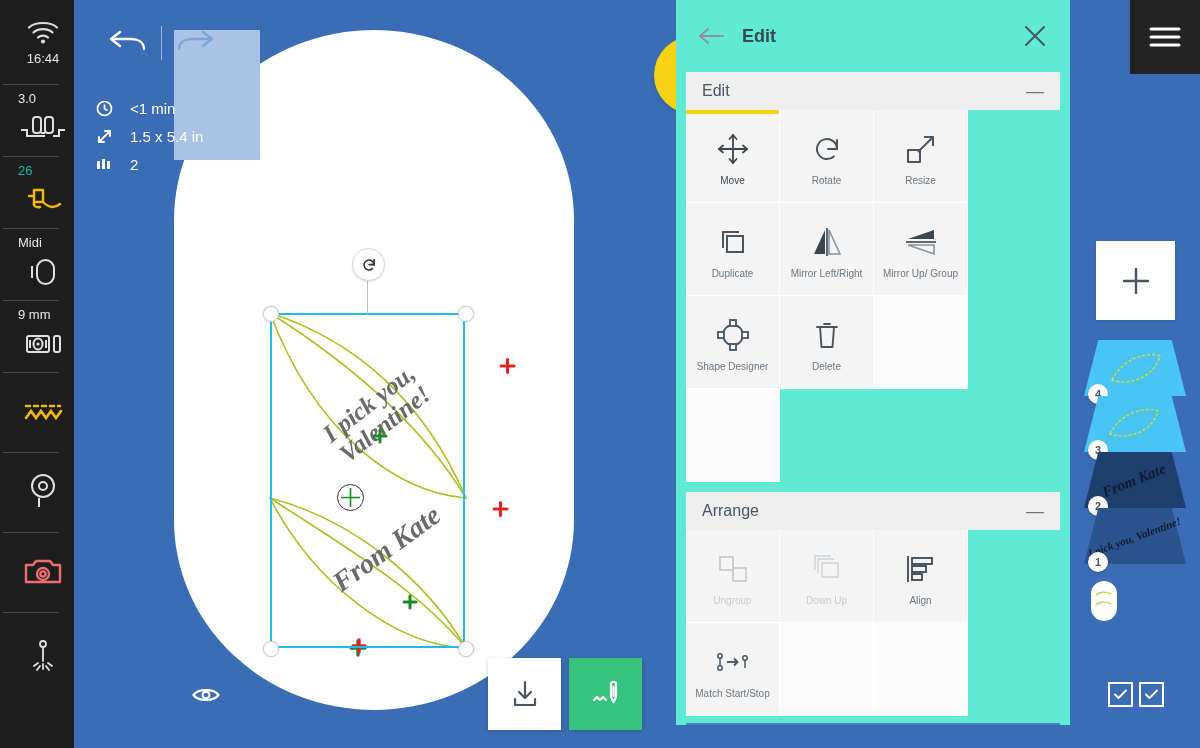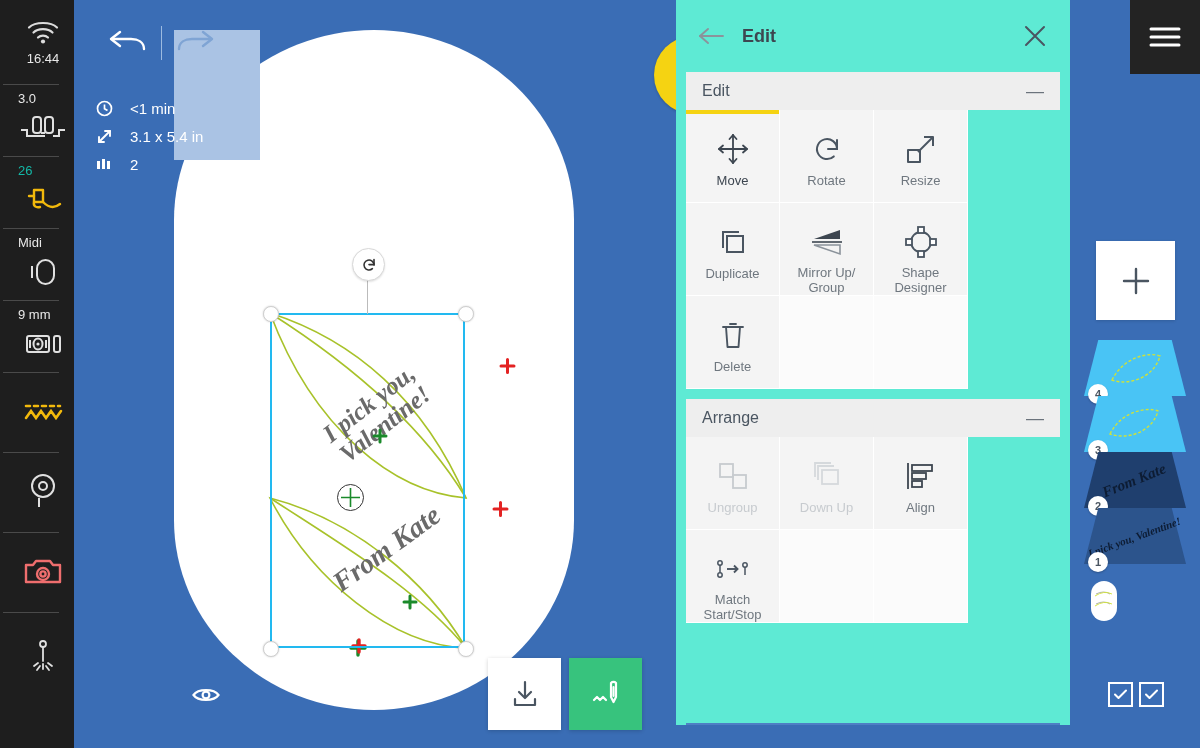--- a/index.html
+++ b/index.html
@@ -105,21 +105,21 @@
   .tile{
     width:94px;height:93px;box-sizing:border-box;
     background:#f4f4f4;border-right:1px solid #ffffff;border-bottom:1px solid #ffffff;
     display:flex;flex-direction:column;align-items:center;justify-content:flex-start;
     position:relative;cursor:pointer;padding-top:18px;
   }
   .tile.blank{background:#fbfbfb;cursor:default;}
   .tile.disabled{cursor:default;}
   .tile .t-ic{height:42px;display:flex;align-items:center;justify-content:center;}
   .tile .t-lb{
-    font-size:13px;color:#6f777f;text-align:center;line-height:15px;margin-top:3px;
+    font-size:10px;color:#6f777f;text-align:center;line-height:15px;margin-top:3px;
     padding:0 3px;
   }
   .tile.active-top::after{
     content:"";position:absolute;left:0;top:0;width:100%;height:4px;background:#f5d312;
   }
   .tile.dark .t-lb{color:#3d4650;}
   .tile.disabled .t-lb{color:#c7cbcf;}
   .panel-foot-line{position:absolute;left:10px;right:10px;bottom:0;height:2px;background:#4e7fc4;}
 
   
@@ -376,21 +376,21 @@
       <div class="stat-row">
         <span class="stat-ic">
           <svg width="17" height="17" viewBox="0 0 17 17">
               <g fill="none" stroke="#fff" stroke-width="1.9" stroke-linecap="round" stroke-linejoin="round">
             <path d="M3 14 L14 3"></path>
                 <path d="M14 3 h-5 M14 3 v5"></path>
                 <path d="M3 14 h5 M3 14 v-5"></path>
               </g>
             </svg>
         </span>
-        <span class="stat-tx">3.1 x 5.4 in</span>
+        <span class="stat-tx">1.5 x 5.4 in</span>
       </div>
       <div class="stat-row">
         <span class="stat-ic">
           <svg width="17" height="17" viewBox="0 0 17 17">
               <g fill="#fff">
                 <rect x="1" y="5" width="3" height="8"></rect>
                 <rect x="6" y="3" width="3" height="10"></rect>
                 <rect x="11" y="5" width="3" height="8"></rect>
               </g>
             </svg>
@@ -504,20 +504,30 @@
           <svg width="32" height="32" viewBox="0 0 32 32">
               <g fill="none" stroke="#4a5561" stroke-width="2">
                 <rect x="10" y="10" width="16" height="16"></rect>
                 <path d="M22 6 H6 v16"></path>
               </g>
             </svg>
         </span>
         <span class="t-lb">Duplicate</span>
       </div>
 
+      <div class="tile">
+        <span class="t-ic">
+          <svg width="34" height="30" viewBox="0 0 34 30">
+              <path d="M15 3 L15 27 L4 27 Z" fill="#3d4650"></path>
+              <path d="M19 3 L19 27 L30 27 Z" fill="none" stroke="#8b939b" stroke-width="1.6"></path>
+              <path d="M17 1 v28" stroke="#3d4650" stroke-width="1.6"></path>
+            </svg>
+        </span>
+        <span class="t-lb">Mirror Left/Right</span>
+      </div>
       <div class="tile">
         <span class="t-ic">
           <svg width="34" height="30" viewBox="0 0 34 30">
               <path d="M4 12 L30 12 L30 3 Z" fill="#3d4650"></path>
               <path d="M4 18 L30 18 L30 27 Z" fill="none" stroke="#8b939b" stroke-width="1.6"></path>
               <path d="M2 15 h30" stroke="#3d4650" stroke-width="1.6"></path>
             </svg>
         </span>
         <span class="t-lb">Mirror Up/ Group</span>
       </div>

